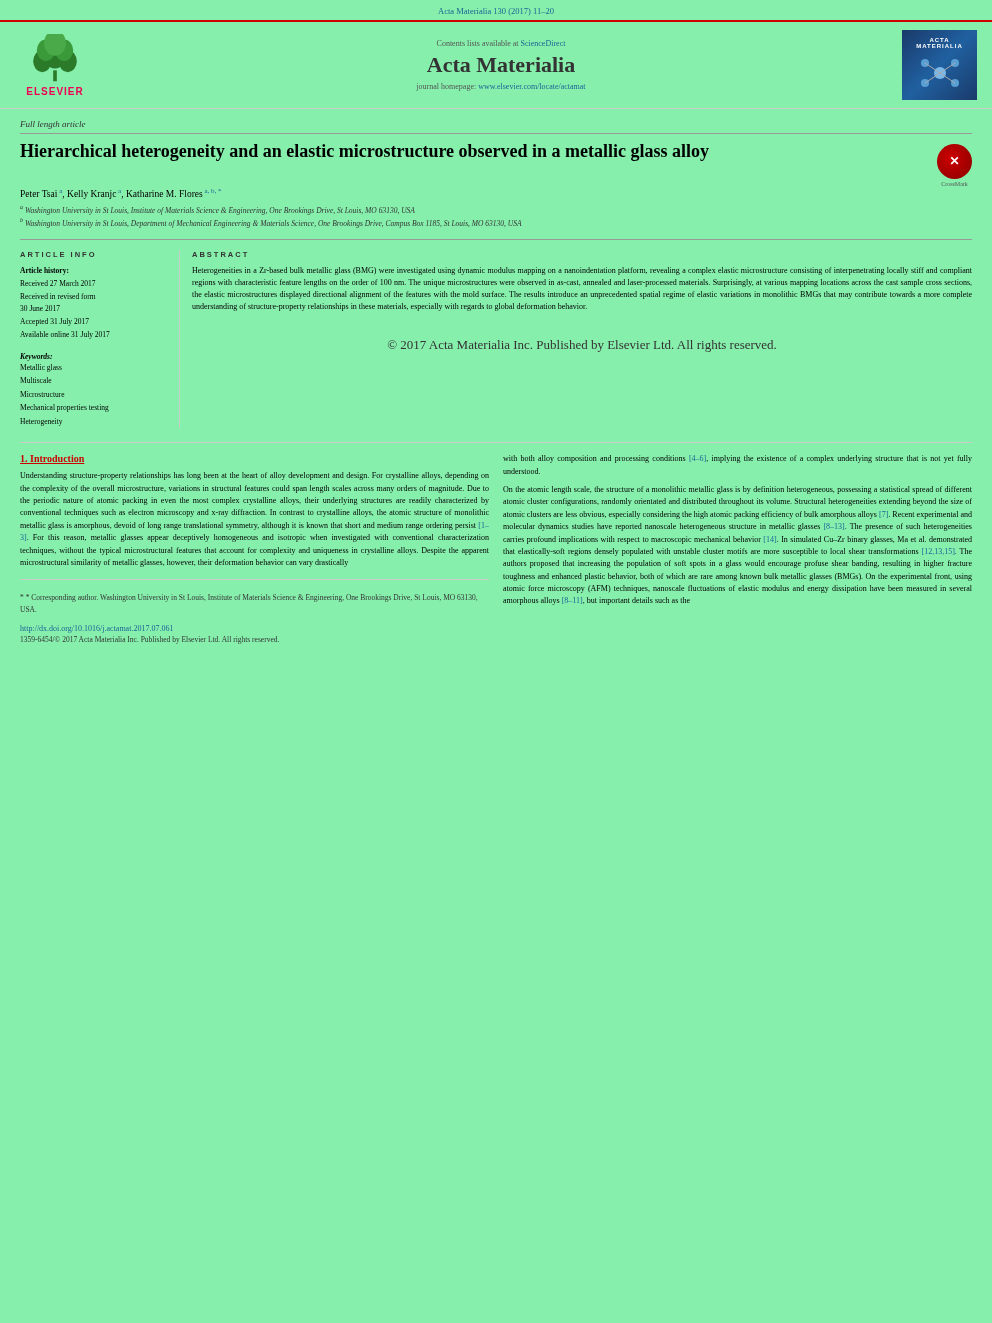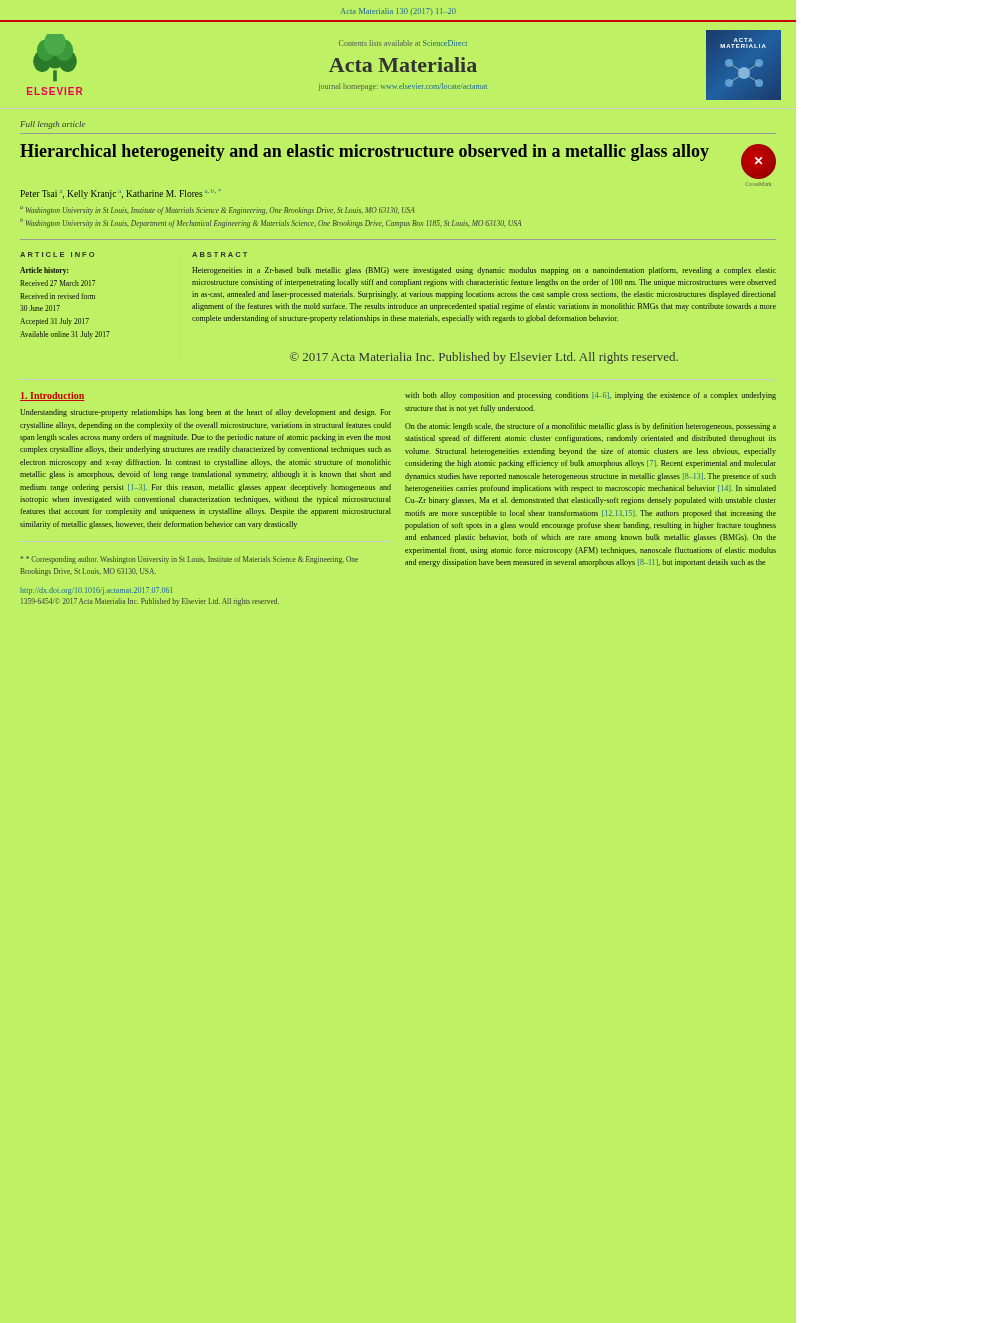--- a/index.html
+++ b/index.html
@@ -5,23 +5,23 @@
     * { margin: 0; padding: 0; box-sizing: border-box; }
     body {
       background: #fff;
       font-family: 'Times New Roman', Times, serif;
       font-size: 9px;
       color: #000;
       width: 992px;
       min-height: 1323px;
     }
     .page {
-      width: 796px;
+      width: 992px;
       min-height: 1323px;
-      background: #bef264;
+      background: #86efac;
       padding: 0;
     }
     
     .journal-top-bar {
       text-align: center;
       padding: 6px 0 4px;
       font-size: 8.5px;
       color: #1a6496;
     }
     
@@ -375,20 +375,30 @@
 
         <div class="article-history">
           <div><span class="field-label">Article history:</span></div>
           <div>Received 27 March 2017</div>
           <div>Received in revised form</div>
           <div>30 June 2017</div>
           <div>Accepted 31 July 2017</div>
           <div>Available online 31 July 2017</div>
         </div>
 
+        <div class="keywords-section">
+          <div class="field-label" style="font-style:italic; font-size:7.5px; font-weight:bold;">Keywords:</div>
+          <div class="keywords-list">
+            <div>Metallic glass</div>
+            <div>Multiscale</div>
+            <div>Microstructure</div>
+            <div>Mechanical properties testing</div>
+            <div>Heterogeneity</div>
+          </div>
+        </div>
       </div>
 
       <div class="right-col">
         <div class="section-label">ABSTRACT</div>
         <div class="abstract-text">Heterogeneities in a Zr-based bulk metallic glass (BMG) were investigated using dynamic modulus mapping on a nanoindentation platform, revealing a complex elastic microstructure consisting of interpenetrating locally stiff and compliant regions with characteristic feature lengths on the order of 100 nm. The unique microstructures were observed in as-cast, annealed and laser-processed materials. Surprisingly, at various mapping locations across the cast sample cross sections, the elastic microstructures displayed directional alignment of the features with the mold surface. The results introduce an unprecedented spatial regime of elastic variations in monolithic BMGs that may contribute towards a more complete understanding of structure-property relationships in these materials, especially with regards to global deformation behavior.</div>
         <div class="copyright-line">© 2017 Acta Materialia Inc. Published by Elsevier Ltd. All rights reserved.</div>
       </div>
     </div>
 
     <div class="main-content">

